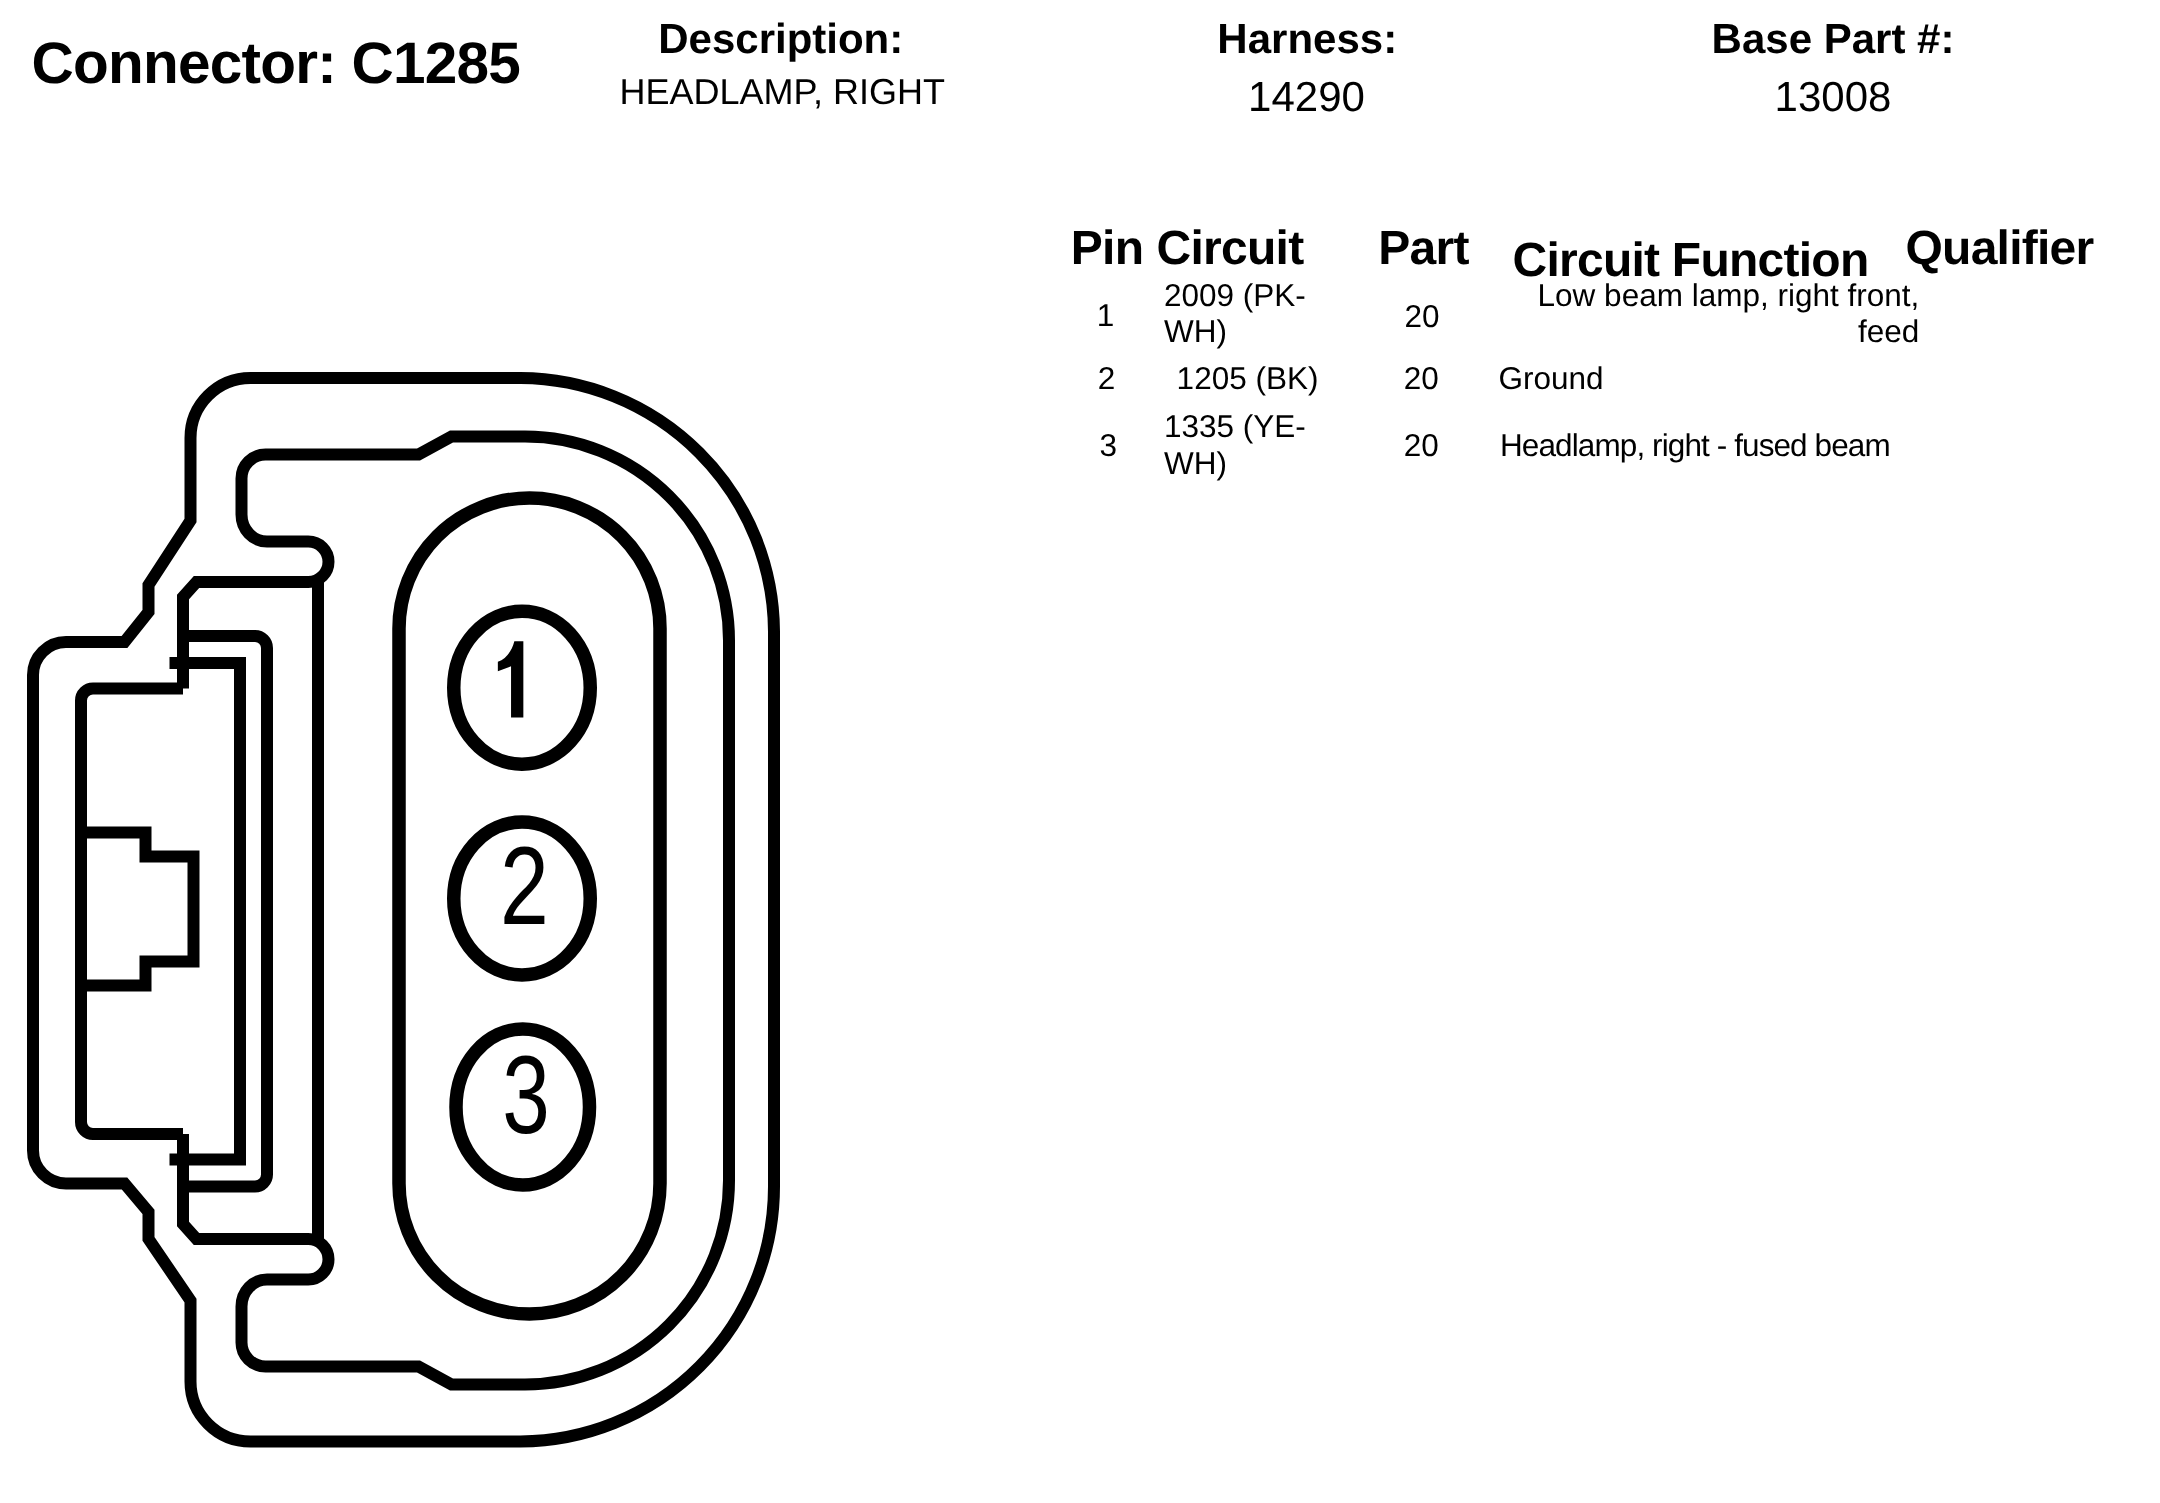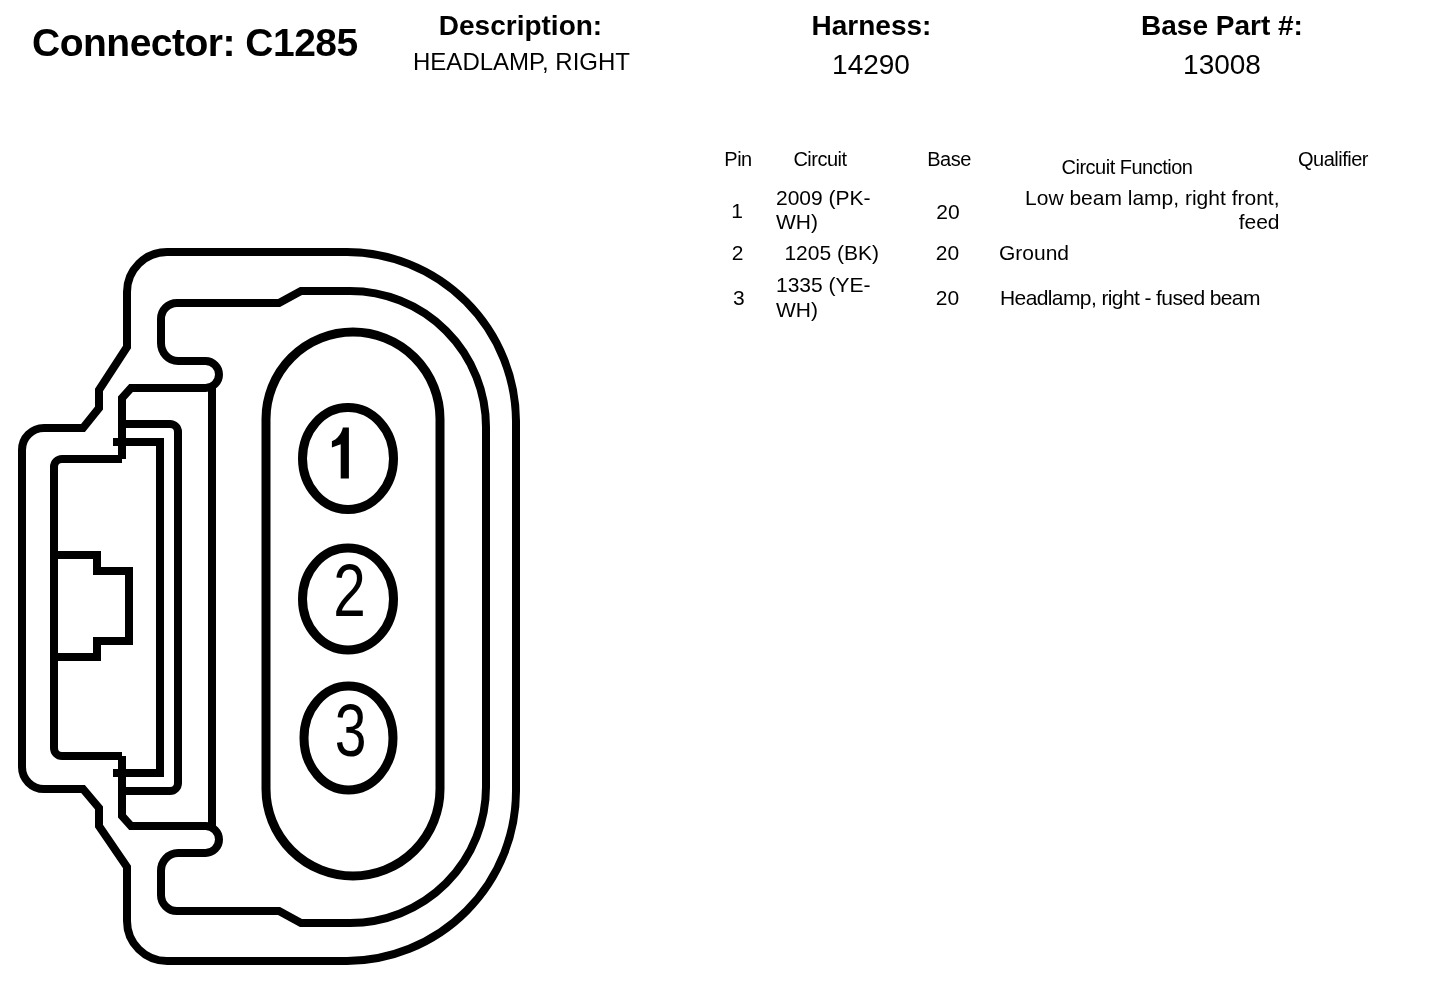--- a/index.html
+++ b/index.html
@@ -2,45 +2,45 @@
 <html><head>
 <meta charset="utf-8">
 <style>
 html,body{margin:0;padding:0;background:#fff}
 body{width:1440px;height:1002px;position:relative;font-family:"Liberation Sans",sans-serif;color:#000}
 .t{position:absolute;line-height:1;white-space:pre}
 .b{font-weight:bold}
 .c{transform:translateX(-50%)}
 .w{white-space:normal;text-align:left;line-height:24.8px}
 .fn{white-space:normal;text-align:right;line-height:24.8px}
-.hd{font-size:20px;font-weight:normal;letter-spacing:-0.5px}
+.hd{font-size:32px;font-weight:bold;letter-spacing:-0.5px}
 .bd{font-size:21px}
 </style>
 </head>
 <body>
 
-<div class="t b" style="left:32px;top:22.9px;font-size:39px;letter-spacing:-0.5px">Connector: C1285</div>
+<div class="t b" style="left:21px;top:22.9px;font-size:39px;letter-spacing:-0.5px">Connector: C1285</div>
 
 <div class="t b c" style="left:520.5px;top:11.8px;font-size:28px">Description:</div>
 
 <div class="t c" style="left:521.5px;top:50px;font-size:24px">HEADLAMP, RIGHT</div>
 
 <div class="t b c" style="left:871.5px;top:11.8px;font-size:28px">Harness:</div>
 
 <div class="t c" style="left:871px;top:51.3px;font-size:28px">14290</div>
 
 <div class="t b c" style="left:1222px;top:11.8px;font-size:28px">Base Part #:</div>
 
 <div class="t c" style="left:1222px;top:51.3px;font-size:28px">13008</div>
 
 <div class="t hd c" style="left:738px;top:148.6px">Pin</div>
 
 <div class="t hd c" style="left:820px;top:148.6px">Circuit</div>
 
-<div class="t hd c" style="left:949px;top:148.6px">Base</div>
+<div class="t hd c" style="left:949px;top:148.6px">Part</div>
 
 <div class="t hd c" style="left:1127px;top:157px">Circuit Function</div>
 
 <div class="t hd c" style="left:1333px;top:148.6px">Qualifier</div>
 
 <div class="t bd c" style="left:737px;top:200.3px">1</div>
 
 <div class="t bd w c" style="left:832px;top:185.6px;width:112px">2009 (PK-WH)</div>
 
 <div class="t bd c" style="left:948px;top:201.3px">20</div>

